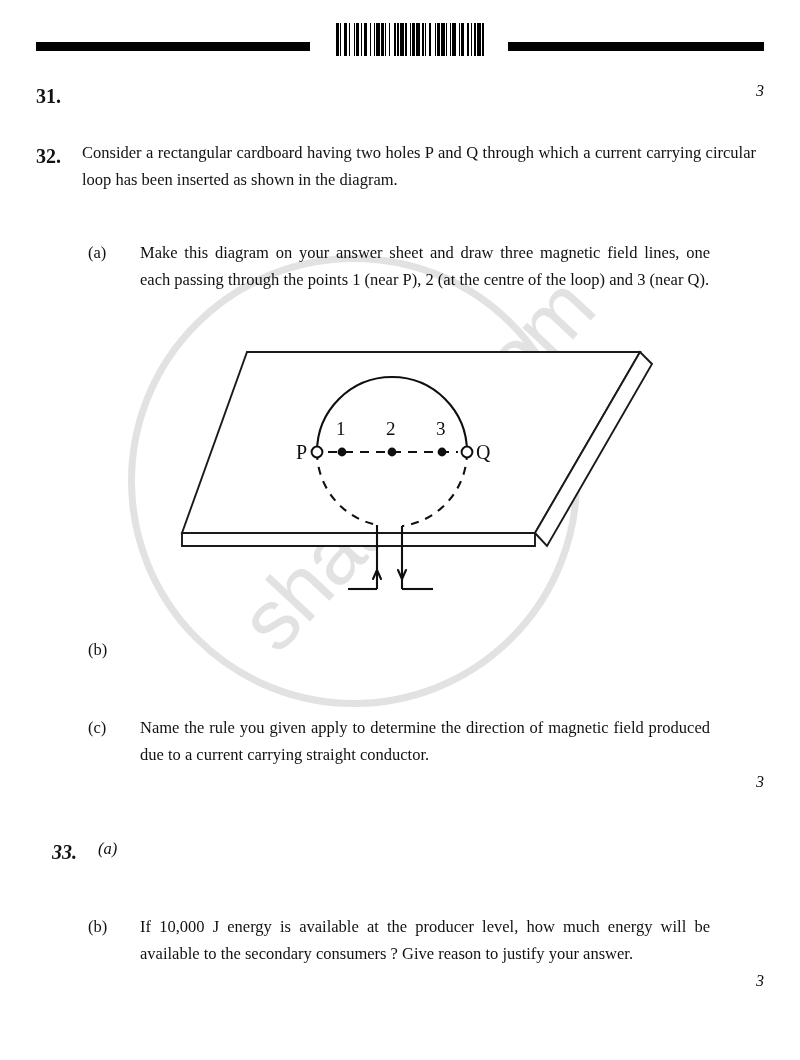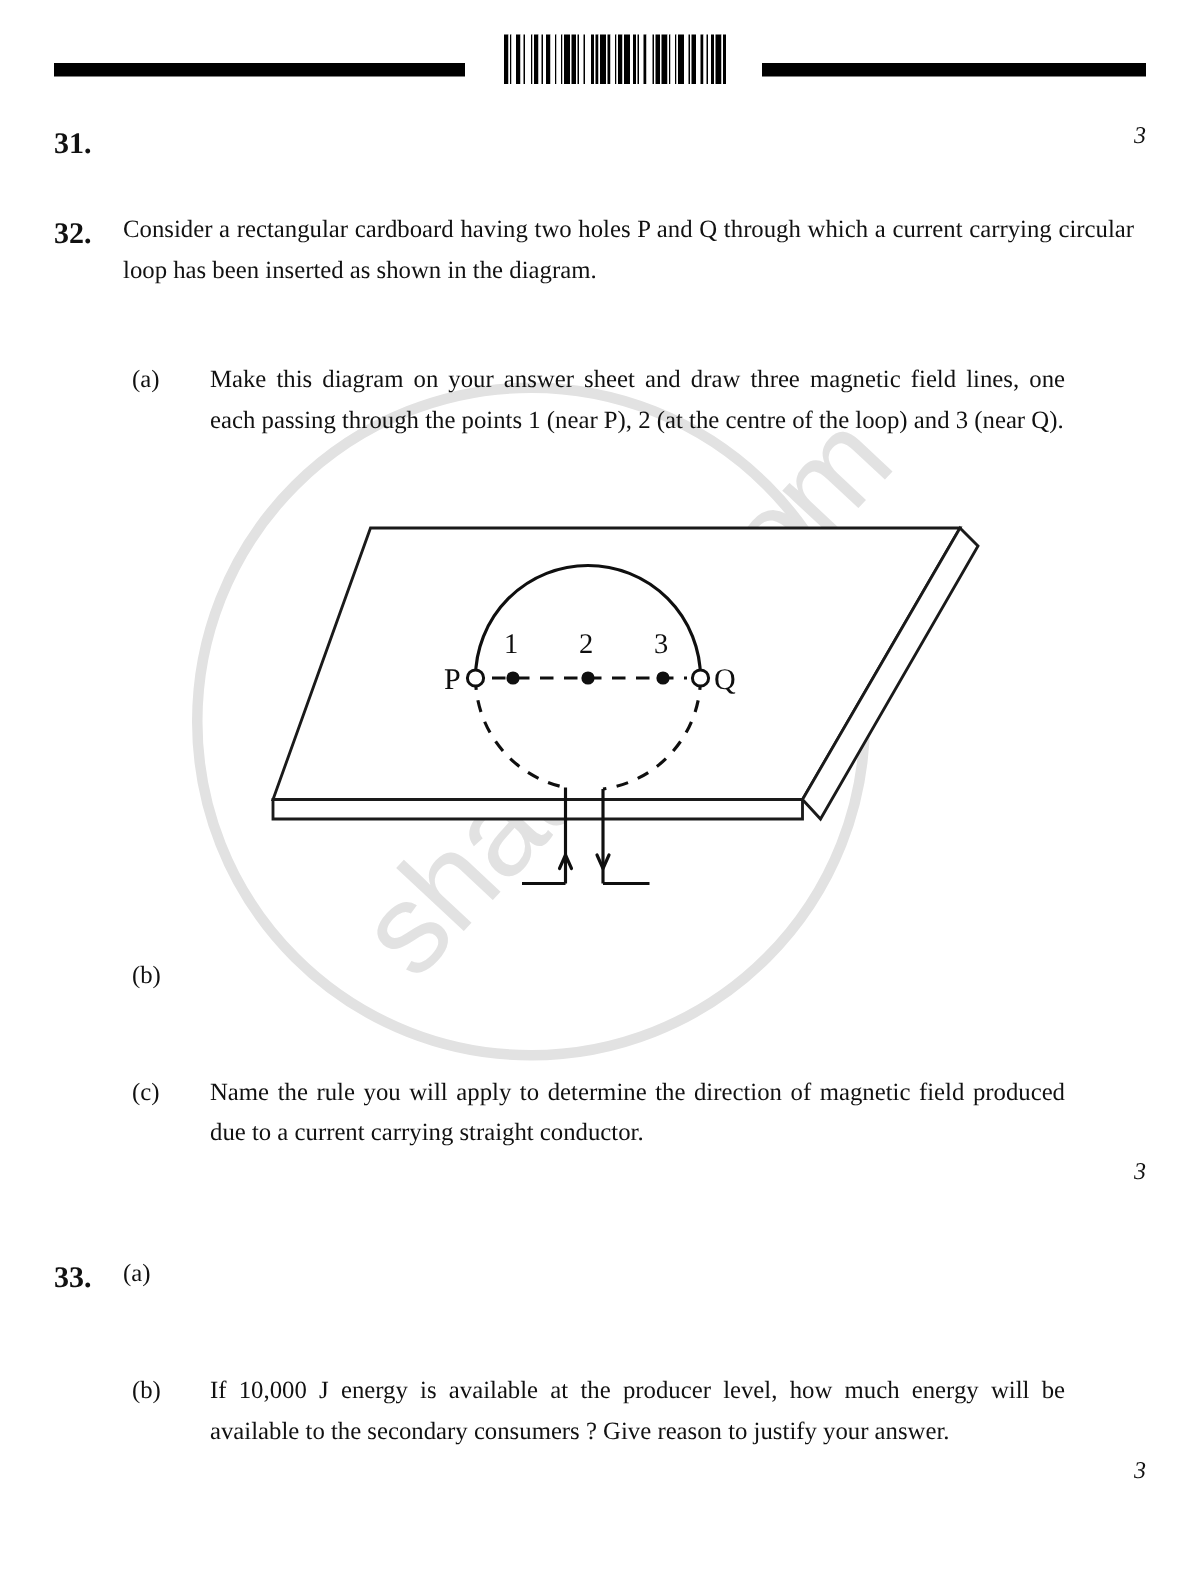--- a/index.html
+++ b/index.html
@@ -321,25 +321,25 @@
         <text id="lbl-3" x="266" y="105" font-family="Liberation Serif, DejaVu Serif, serif" font-size="19" fill="#0f0f0f">3</text>
       </svg>
     </div>
 
     <div class="qrow" style="left:88px; top:637px; width:668px;">
       <div class="qsub">(b)</div>
     </div>
 
     <div class="qrow" style="left:88px; top:715px; width:668px;">
       <div class="qsub">(c)</div>
-      <div class="qbody" style="width:570px;">Name the rule you will apply to determine the direction of magnetic field produced due to a current carrying straight conductor.</div>
+      <div class="qbody" style="width:570px;">Name the rule you given apply to determine the direction of magnetic field produced due to a current carrying straight conductor.</div>
     </div>
     <div class="marks" style="top:773px;">3</div>
 
-    <div class="qrow" style="left:36px; top:836px; width:720px;">
+    <div class="qrow" style="left:52px; top:836px; width:720px;font-style:italic;">
       <div class="qnum">33.</div>
       <div class="qsub">(a)</div>
     </div>
 
     <div class="qrow" style="left:88px; top:914px; width:668px;">
       <div class="qsub">(b)</div>
       <div class="qbody" style="width:570px;">If 10,000 J energy is available at the producer level, how much energy will be available to the secondary consumers ? Give reason to justify your answer.</div>
     </div>
     <div class="marks" style="top:972px;">3</div>
 

